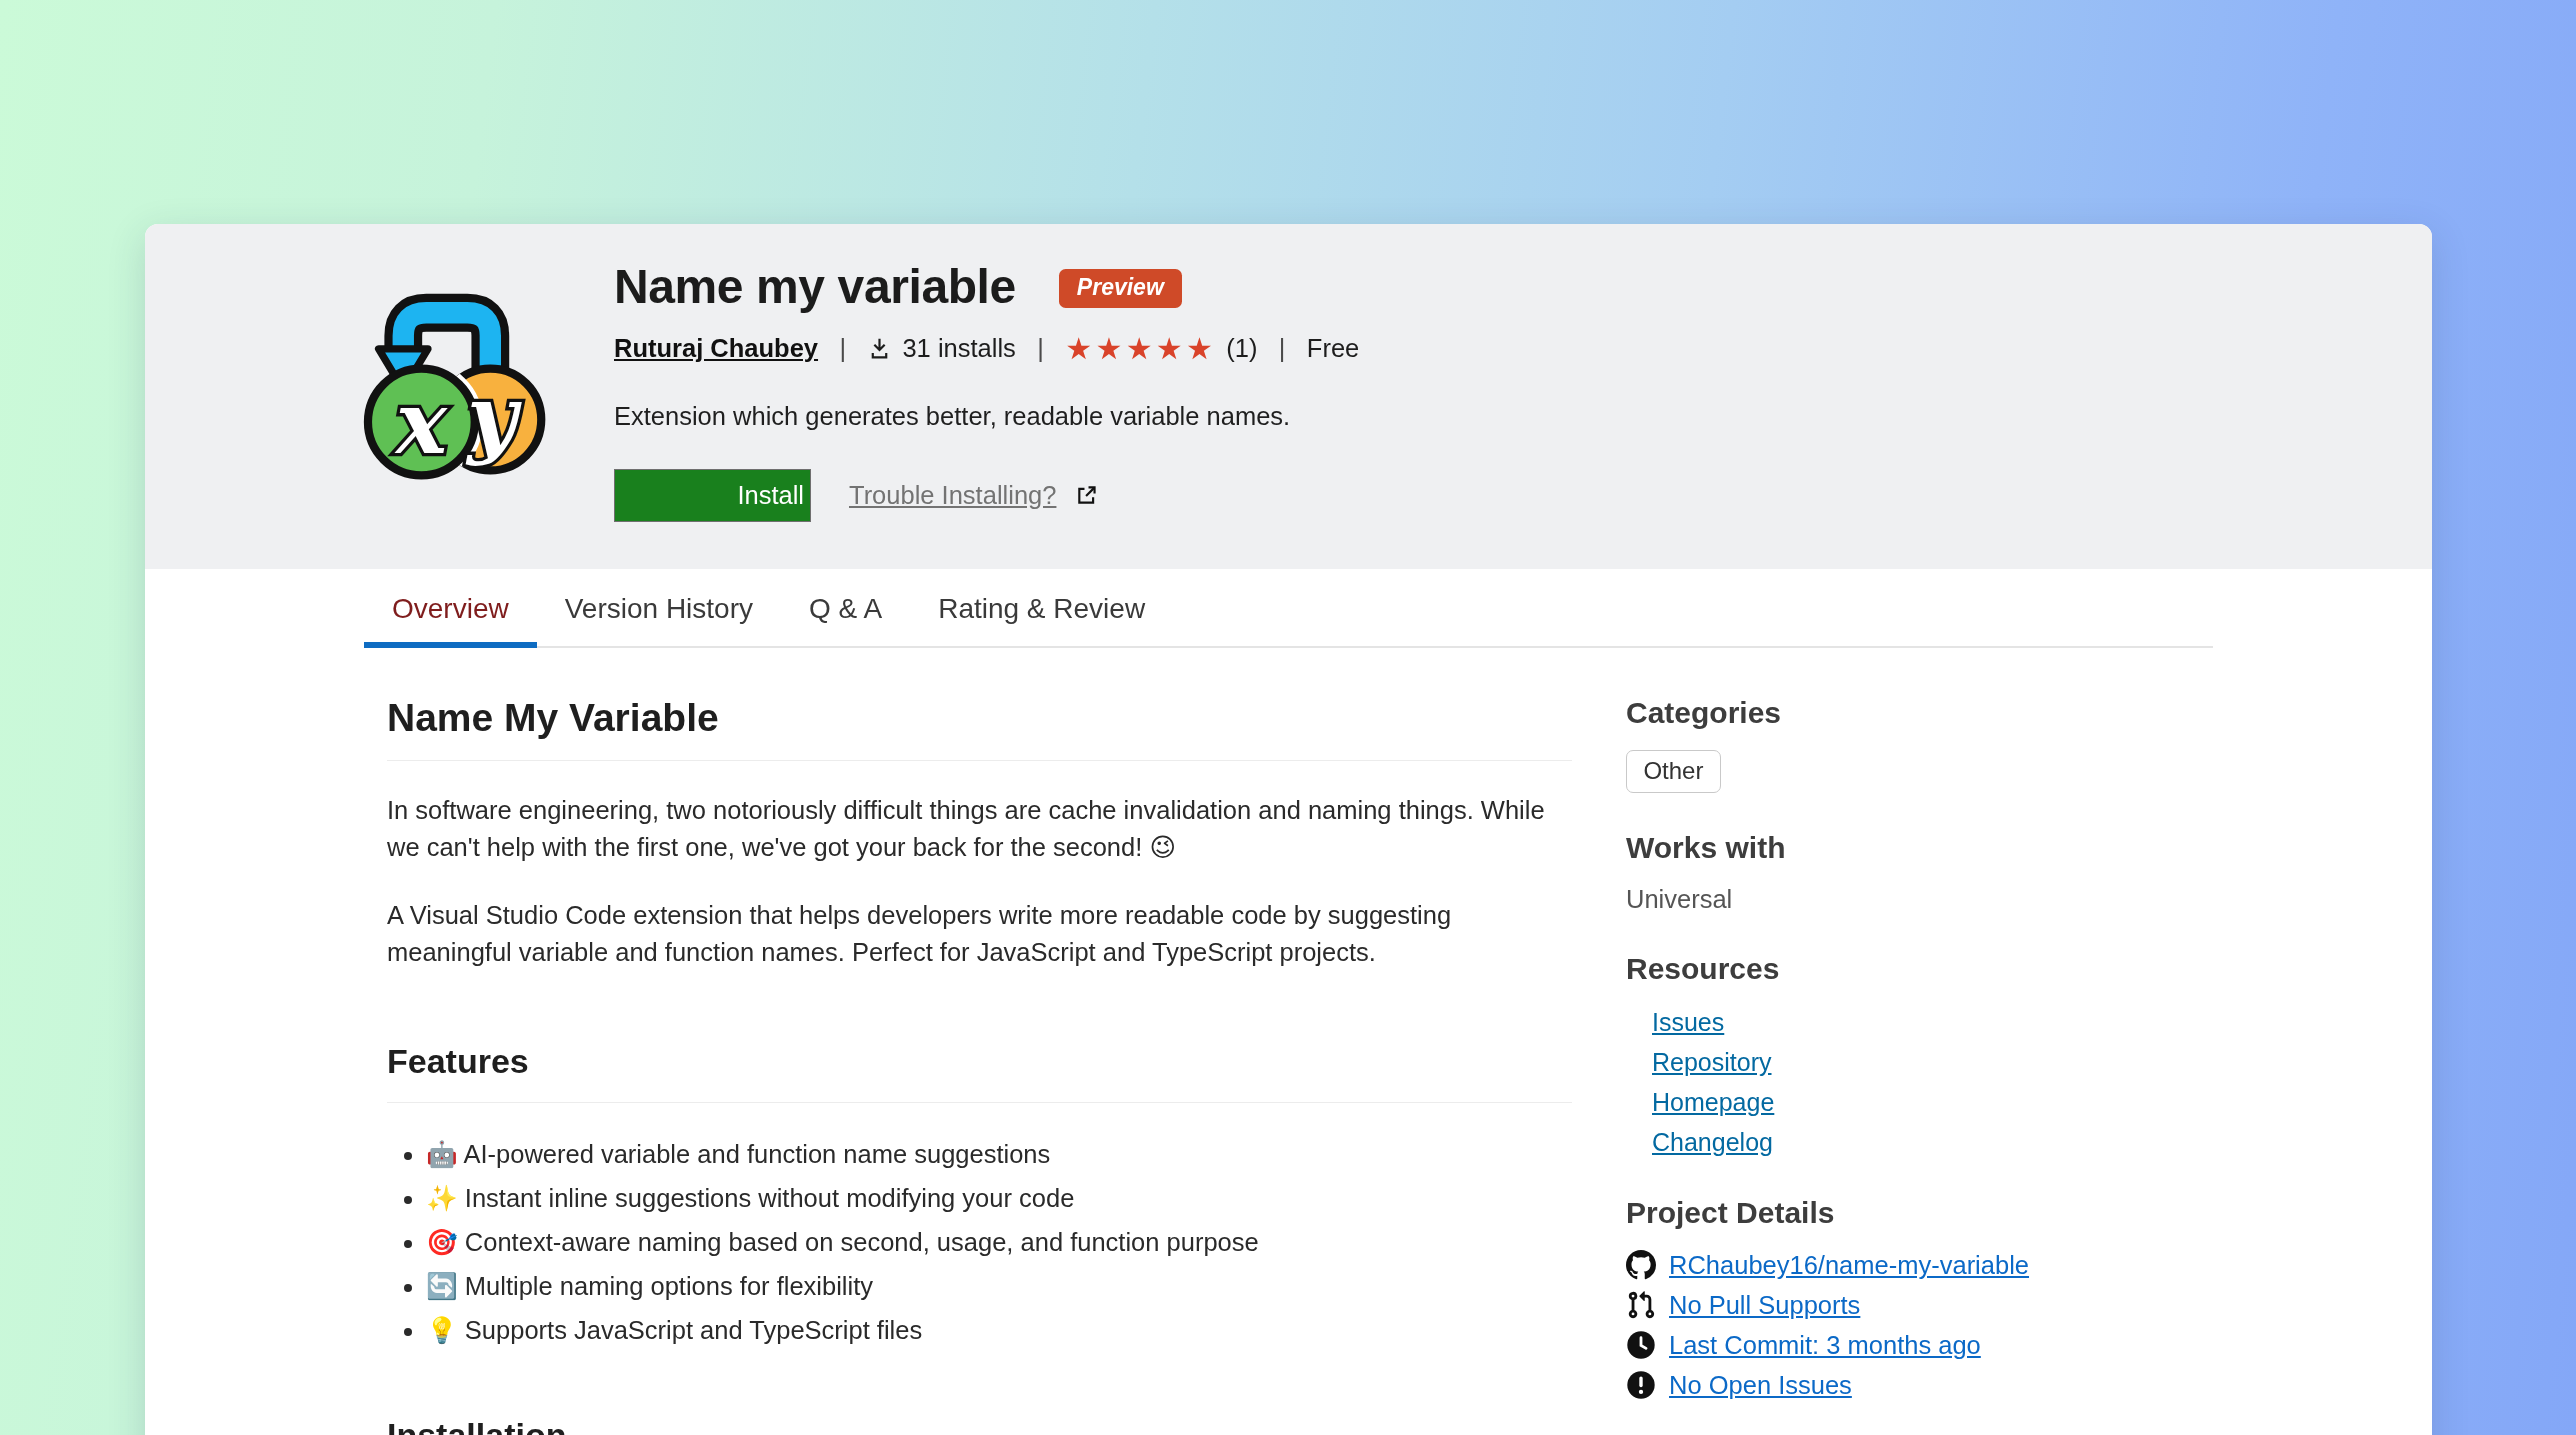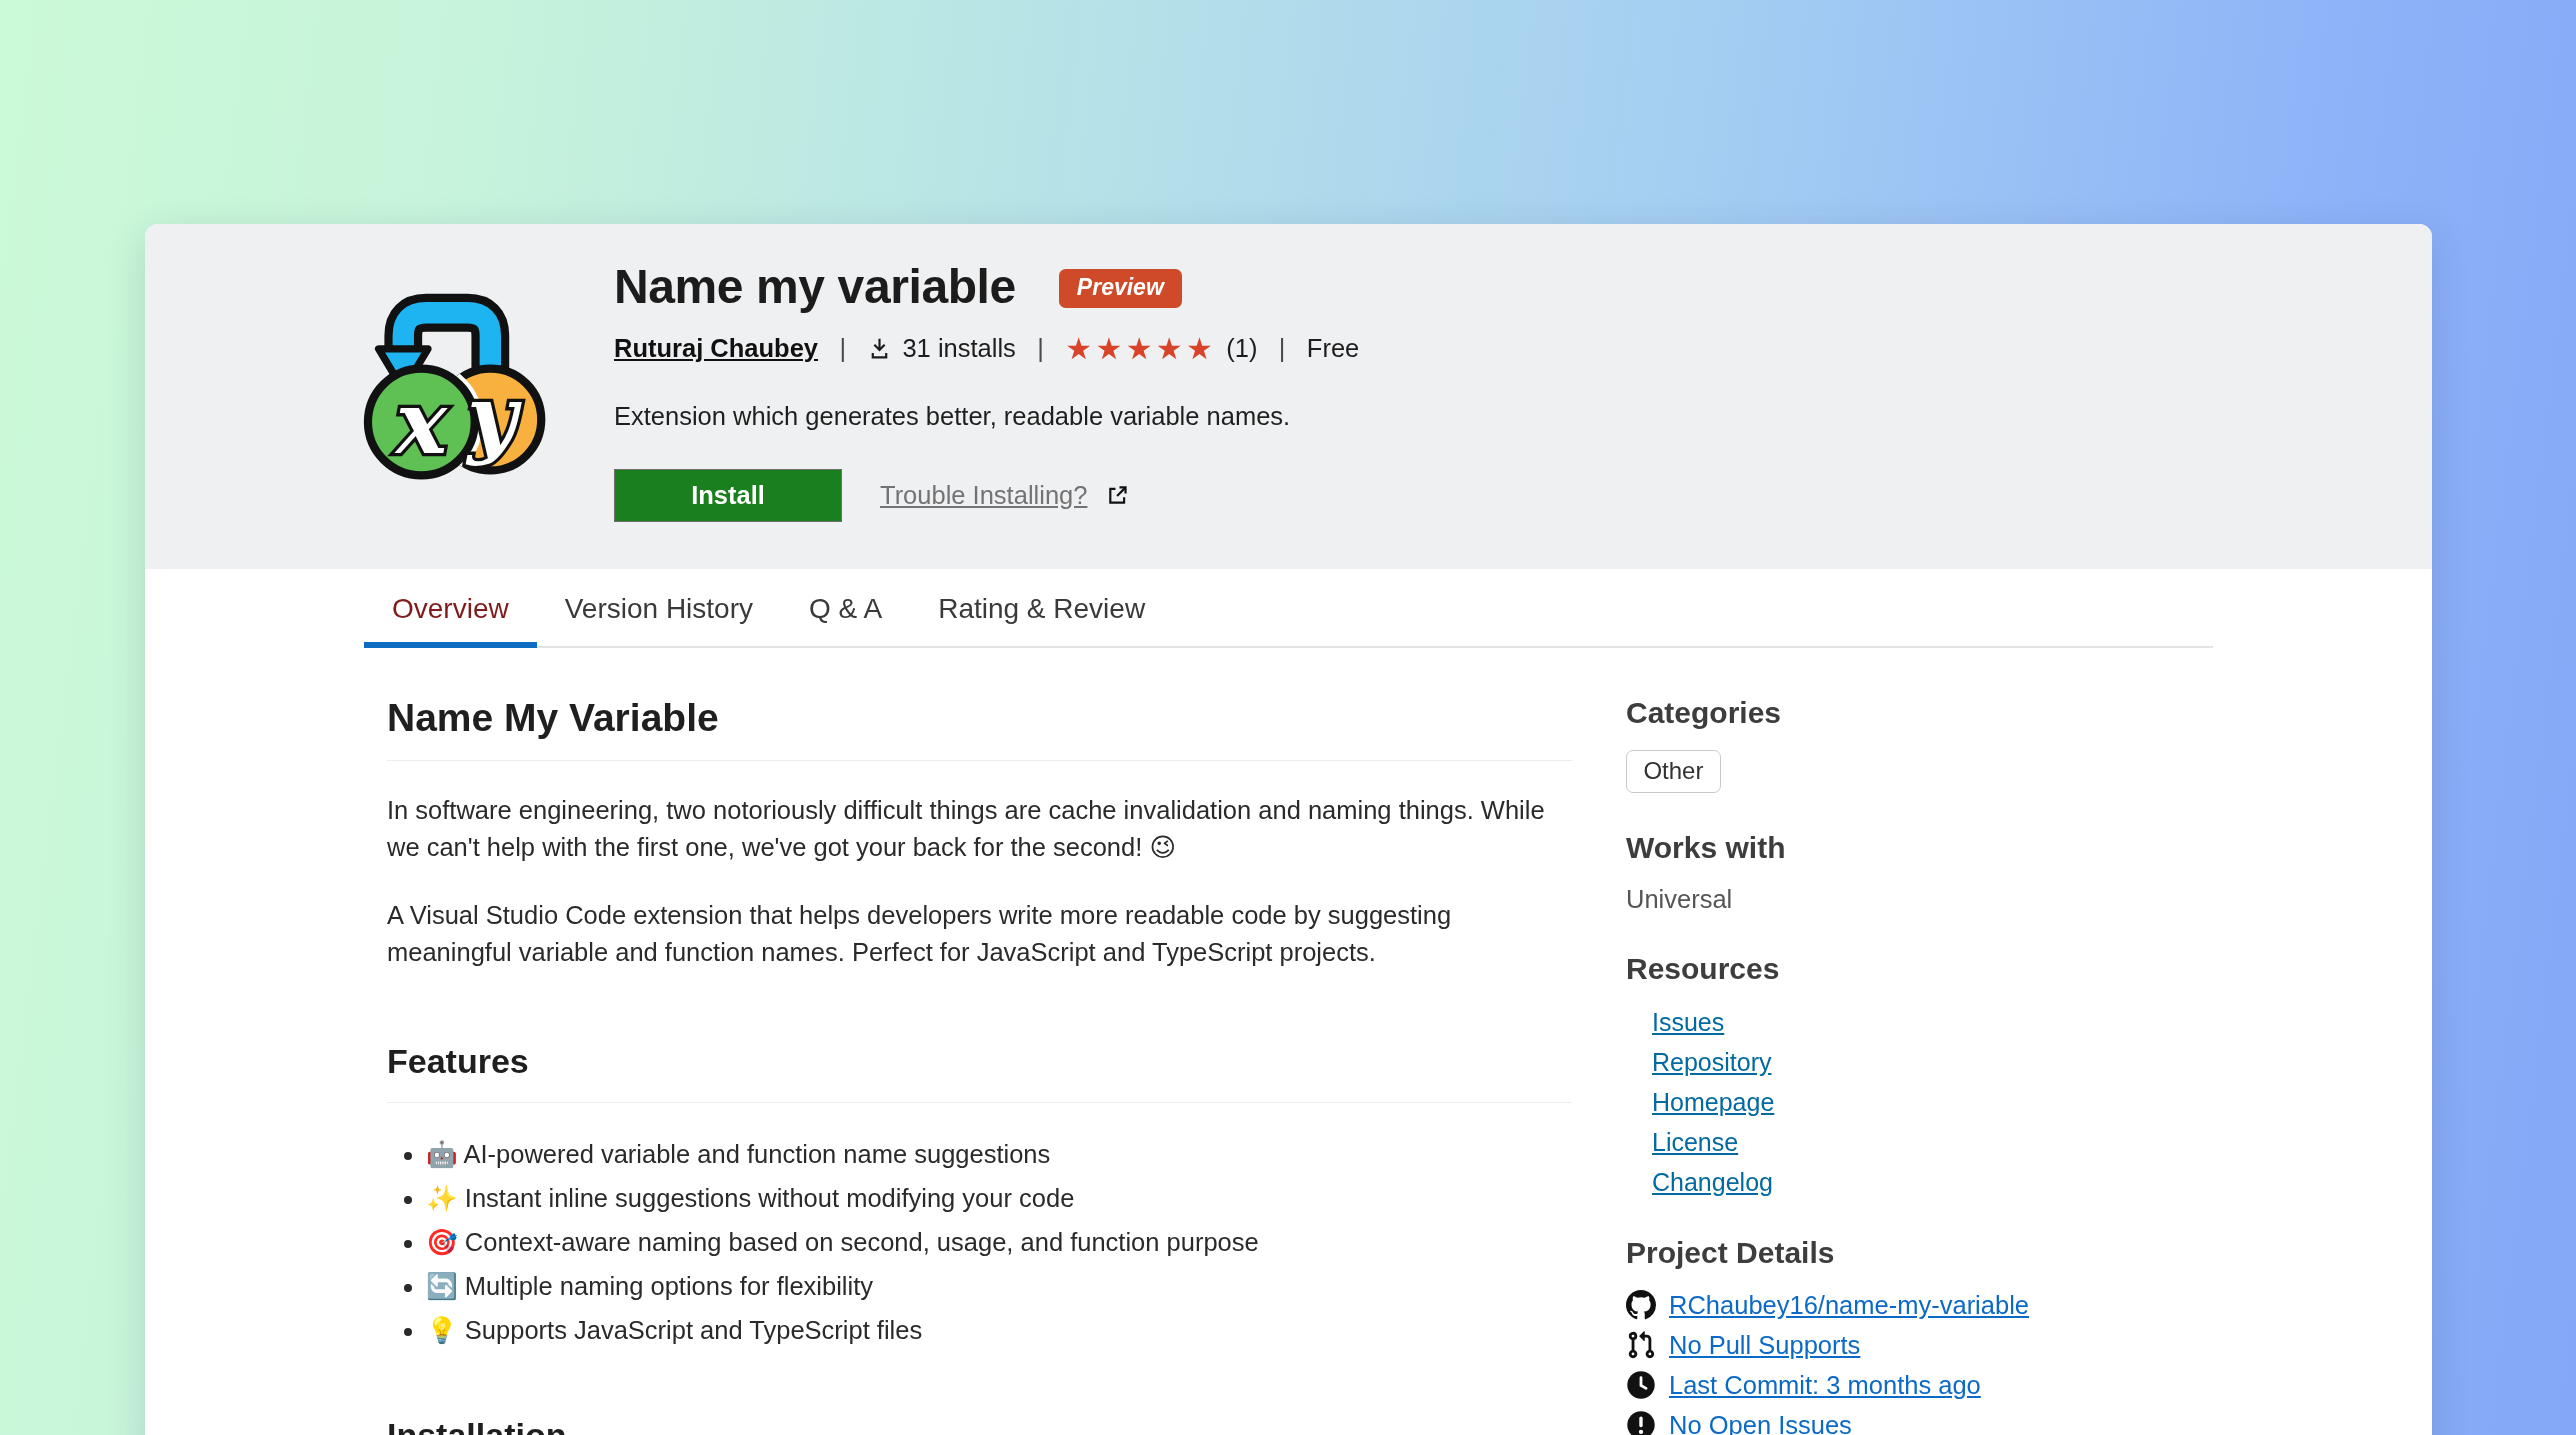--- a/index.html
+++ b/index.html
@@ -27,22 +27,22 @@
     font-size: 23px; padding: 7.4px 18px 9px; border-radius: 6.6px; line-height: 1;
   }
   .meta-row { margin-top: 21.4px; display: flex; align-items: center; gap: 21.4px; font-size: 25.5px; color: #1d1d1d; }
   .publisher { font-weight: 700; color: #111; text-decoration: underline; cursor: pointer; }
   .sep { color: #4a4a4a; }
   .installs-group, .rating-group { display: flex; align-items: center; gap: 10px; }
   .stars { color: #d9432a; font-size: 30px; letter-spacing: 3.3px; line-height: 1; }
   .ext-desc { margin: 38px 0 0; font-size: 25.5px; color: #1f1f1f; }
   .actions { margin-top: 38px; display: flex; align-items: center; gap: 38px; }
   .install-btn {
-    width: 228px; height: 53px; background: #19801d; border: 1.6px solid #6f6f6f;
-    color: #fff; font-size: 25.5px; font-family: inherit; cursor: pointer; line-height: 49px; text-align: center; font-weight: bold;
+    width: 197px; height: 53px; background: #19801d; border: 1.6px solid #6f6f6f;
+    color: #fff; font-size: 25.5px; font-family: inherit; cursor: pointer; line-height: 49px; text-align: right;
   }
   .trouble { display: flex; align-items: center; gap: 19px; font-size: 25.5px; color: #737373; text-decoration: underline; cursor: pointer; }
   
   .tab-bar { position: relative; height: 79px; display: flex; align-items: stretch; padding-left: 219px; }
   .tab { position: relative; display: flex; align-items: center; padding: 0 28px; font-size: 28px; color: #3a3a3a; cursor: pointer; z-index: 2; }
   .tab.active { color: #7f1d1d; }
   .tab.active::after { content:""; position: absolute; left: 0; right: 0; bottom: 0; height: 5.8px; background: #0e6cc2; }
   .tab-line { position: absolute; left: 219px; bottom: 0; width: 1849px; height: 2.5px; background: #e4e4e4; z-index: 1; }
   
   .content { display: flex; padding: 48px 0 0 242px; }
@@ -162,21 +162,20 @@
       <section>
         <h4>Works with</h4>
         <div class="works-value">Universal</div>
       </section>
 
       <section>
         <h4>Resources</h4>
         <a class="res-link">Issues</a>
         <a class="res-link">Repository</a>
         <a class="res-link">Homepage</a>
-        <a class="res-link">License</a>
         <a class="res-link">Changelog</a>
       </section>
 
       <section>
         <h4>Project Details</h4>
 
         <div class="pd-row">
           <svg class="pd-icon" viewBox="0 0 16 16">
             <path fill="#111" d="M8 0C3.58 0 0 3.58 0 8c0 3.54 2.29 6.53 5.47 7.59.4.07.55-.17.55-.38 0-.19-.01-.82-.01-1.49-2.01.37-2.53-.49-2.69-.94-.09-.23-.48-.94-.82-1.13-.28-.15-.68-.52-.01-.53.63-.01 1.08.58 1.23.82.72 1.21 1.87.87 2.33.66.07-.52.28-.87.51-1.07-1.78-.2-3.64-.89-3.64-3.95 0-.87.31-1.59.82-2.15-.08-.2-.36-1.02.08-2.12 0 0 .67-.21 2.2.82.64-.18 1.32-.27 2-.27s1.36.09 2 .27c1.53-1.04 2.2-.82 2.2-.82.44 1.1.16 1.92.08 2.12.51.56.82 1.27.82 2.15 0 3.07-1.87 3.75-3.65 3.95.29.25.54.73.54 1.48 0 1.07-.01 1.93-.01 2.2 0 .21.15.46.55.38A8.01 8.01 0 0 0 16 8c0-4.42-3.58-8-8-8z"></path>
           </svg>

